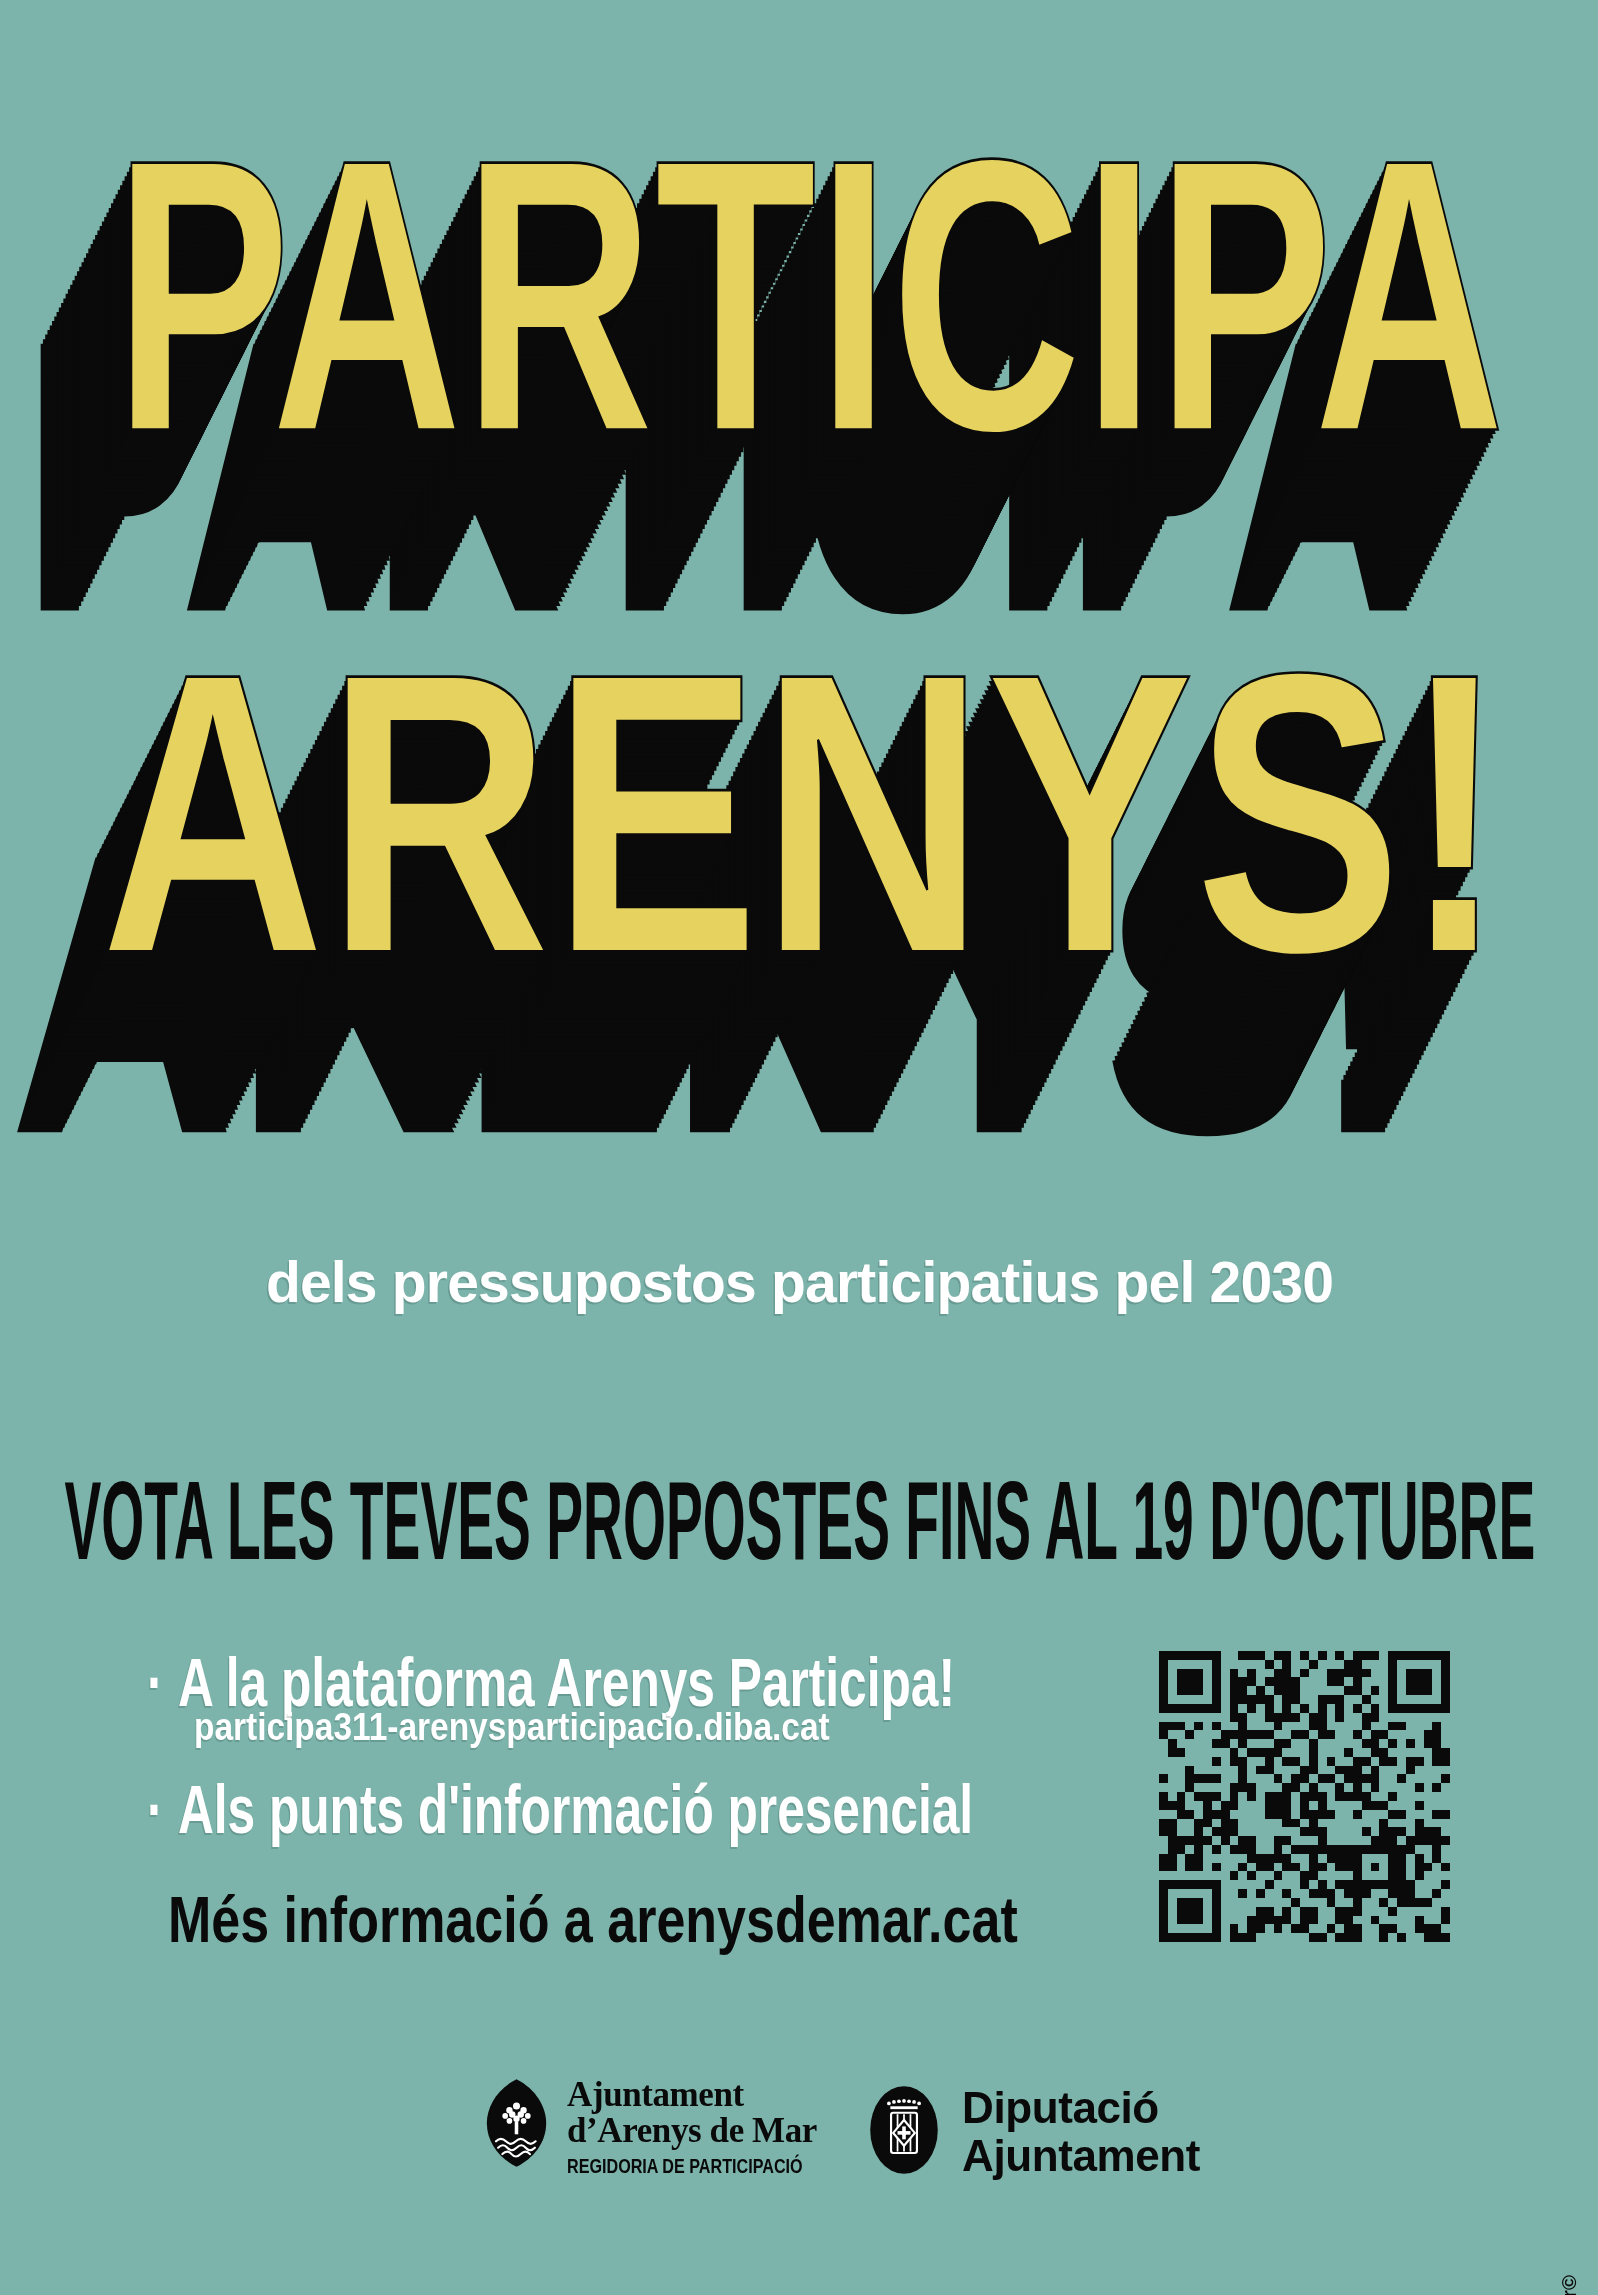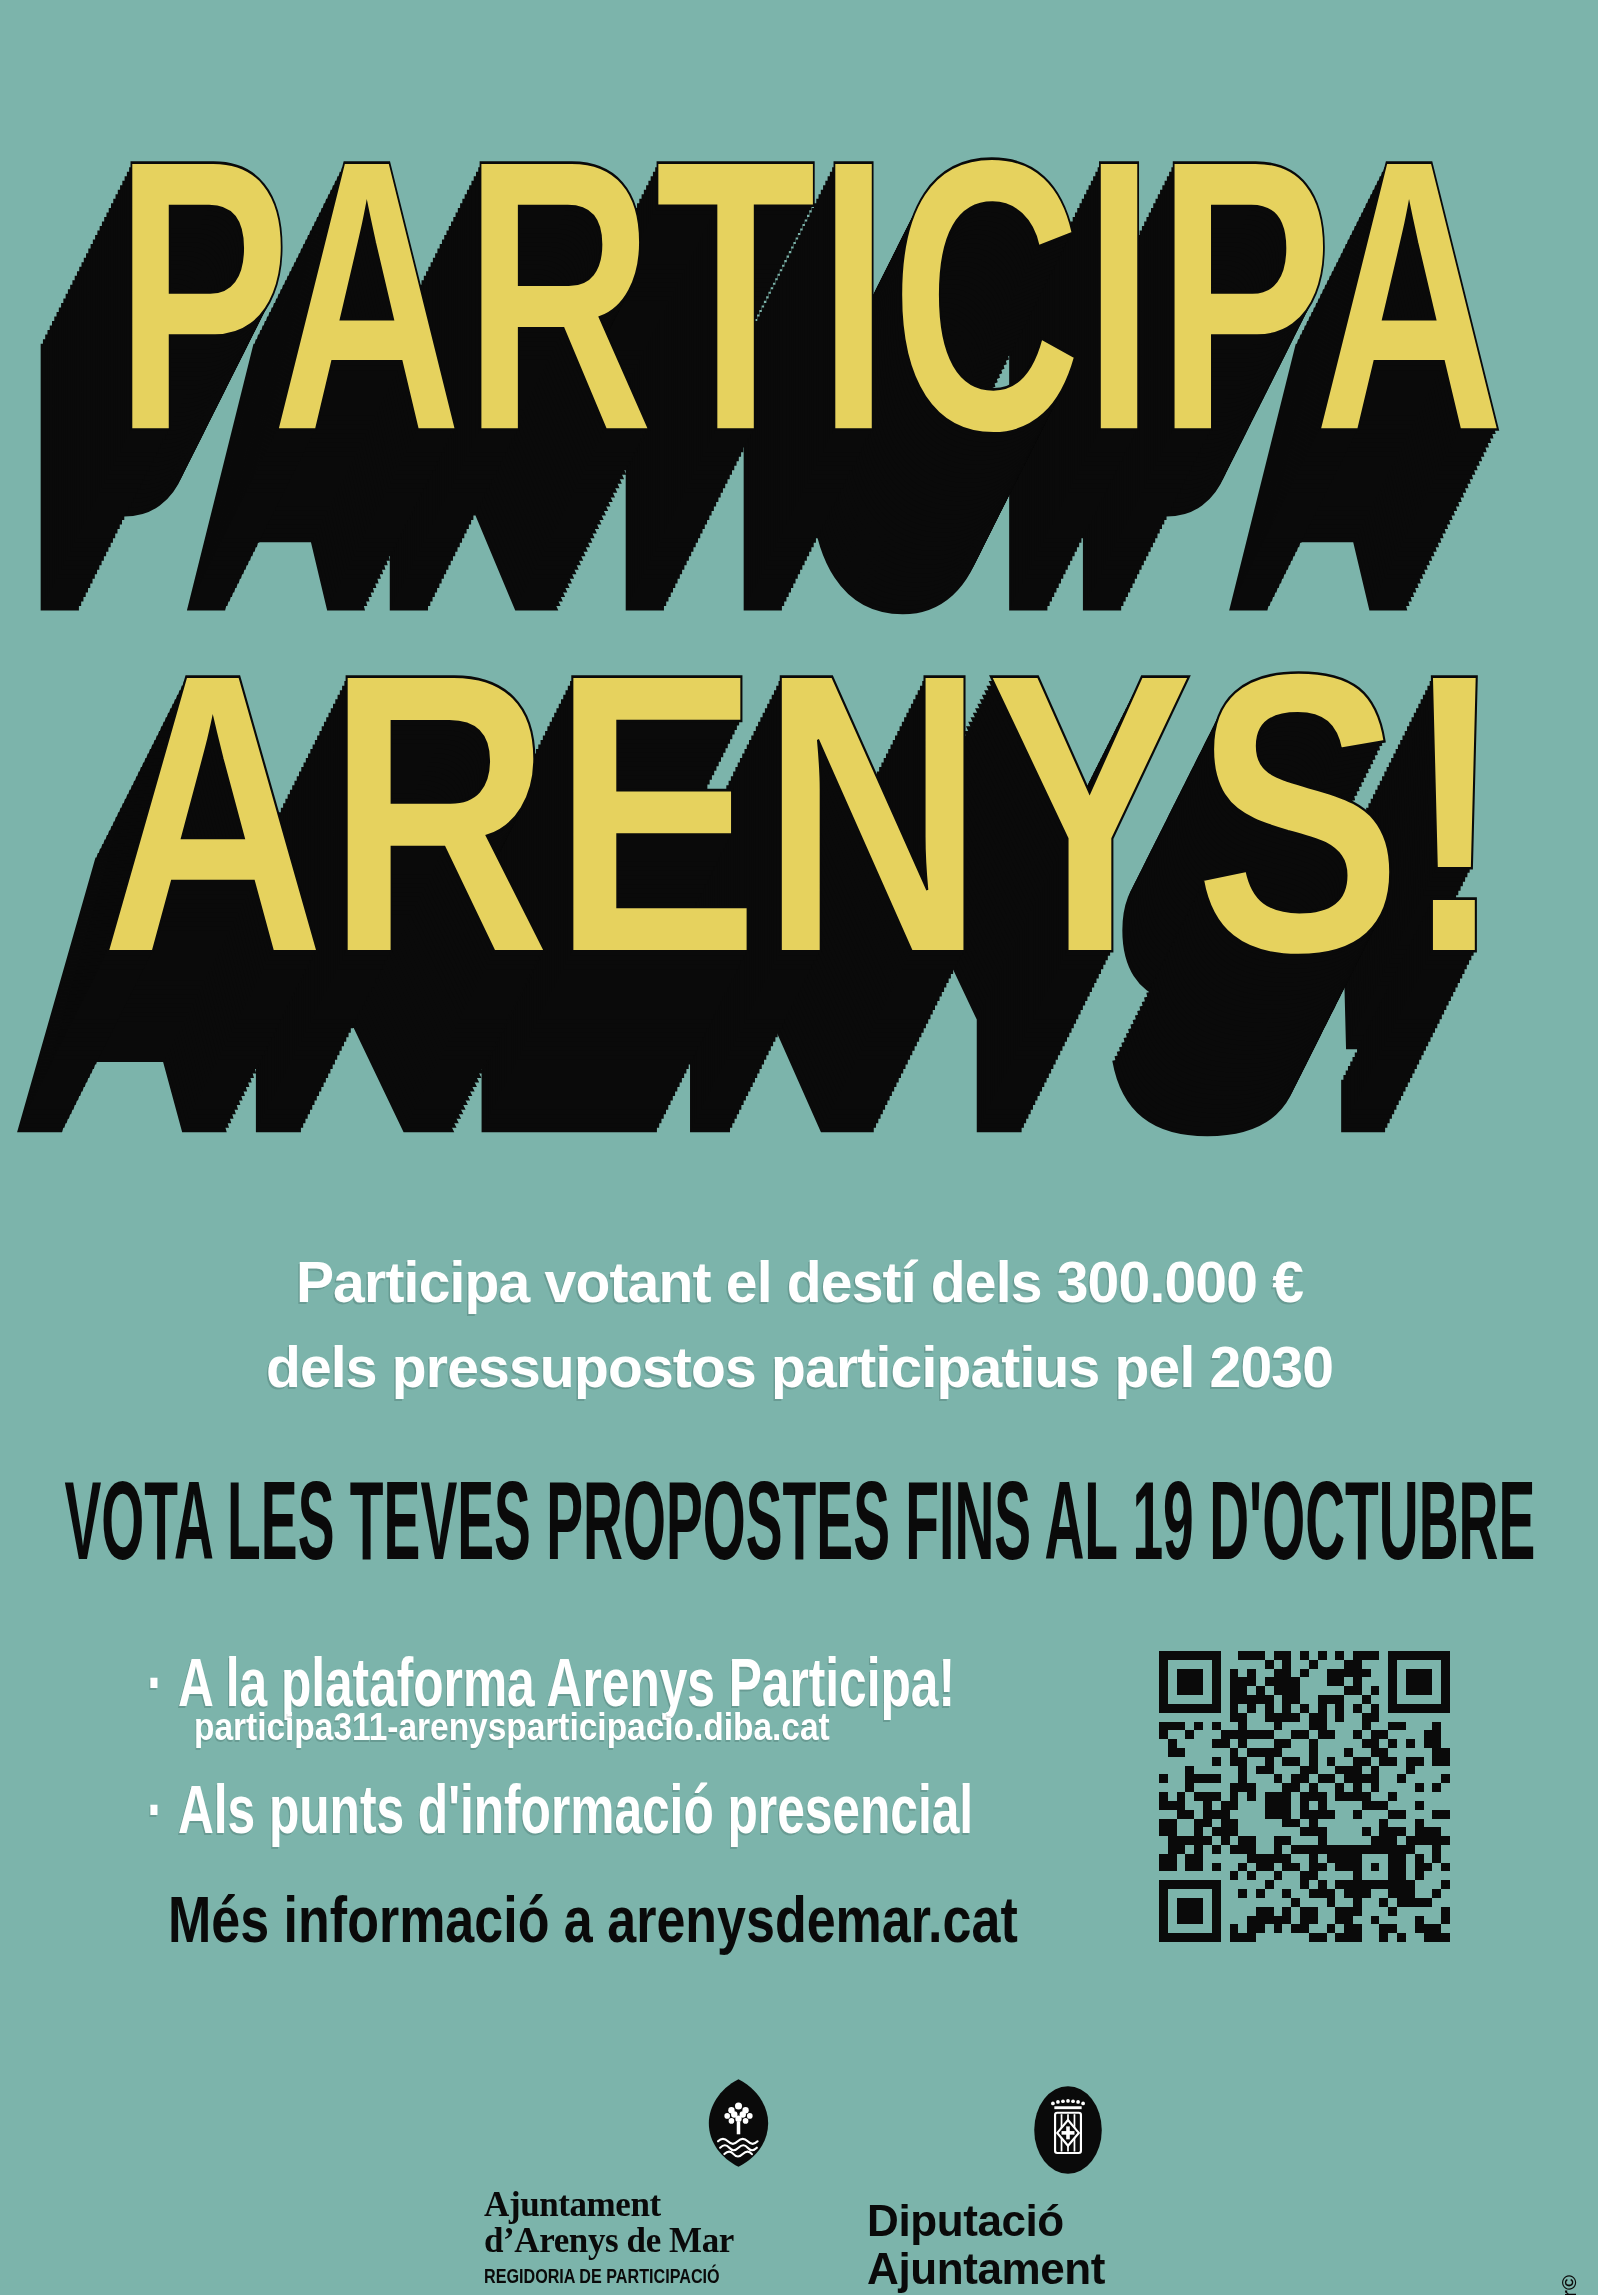--- a/index.html
+++ b/index.html
@@ -38,21 +38,21 @@
     text-shadow:-0.8px 1.5px 0 rgba(15,45,40,.18);
   }
   .more-info{
     position:absolute;left:168px;top:1882px;color:var(--ink);
     font-size:65px;font-weight:700;white-space:nowrap;
     transform:scaleX(.80);transform-origin:left top;
   }
   .qr{position:absolute;left:1159px;top:1651px;width:291px;height:291px;}
   #qr-svg{width:100%;height:100%;shape-rendering:crispEdges;fill:var(--ink);}
 
-  .footer-group{position:absolute;display:flex;align-items:flex-end;flex-direction:column;}
+  .footer-group{position:absolute;display:flex;align-items:flex-start;}
   .footer-ajuntament{left:484px;top:2077px;height:97px;gap:18px;}
   .footer-diputacio{left:867px;top:2084px;height:92px;gap:21px;}
   .crest{flex:0 0 auto;}
   .aj-text{color:var(--ink);}
   .aj-name{font-family:"Liberation Serif",serif;font-weight:700;font-size:35px;line-height:1.03;letter-spacing:-0.4px;white-space:nowrap;}
   .aj-dept{font-size:19.7px;font-weight:700;margin-top:6px;letter-spacing:0;white-space:nowrap;transform:scaleX(.82);transform-origin:left top;}
   .dip-name{color:var(--ink);font-size:44px;font-weight:700;line-height:1.08;letter-spacing:-0.4px;white-space:nowrap;}
 
   .credit{
     position:absolute;right:18px;bottom:19.7px;color:var(--ink);
@@ -154,21 +154,20 @@
       <use href="#t-line2" x="-6" y="6.8" class="extrude-copy"></use>
       <use href="#t-line2" x="-3" y="3.4" class="extrude-copy"></use>
       <use href="#t-line2" class="title-fill"></use>
     </g>
   <g transform="translate(85,2062) scale(1,1.60)">
     <use href="#t-headline" class="headline-fill"></use>
   </g>
 </svg>
 
 <div class="subtitle">
-  <div>Participa votant el destí dels 300.000 €</div>
   <div>dels pressupostos participatius pel 2030</div>
 </div>
 
 <div class="bullet-row bullet-1">
   <span class="marker">·</span><span>A la plataforma Arenys Participa!</span>
 </div>
 <div class="url-line">participa311-arenysparticipacio.diba.cat</div>
 <div class="bullet-row bullet-2">
   <span class="marker">·</span><span>Als punts d'informació presencial</span>
 </div>

